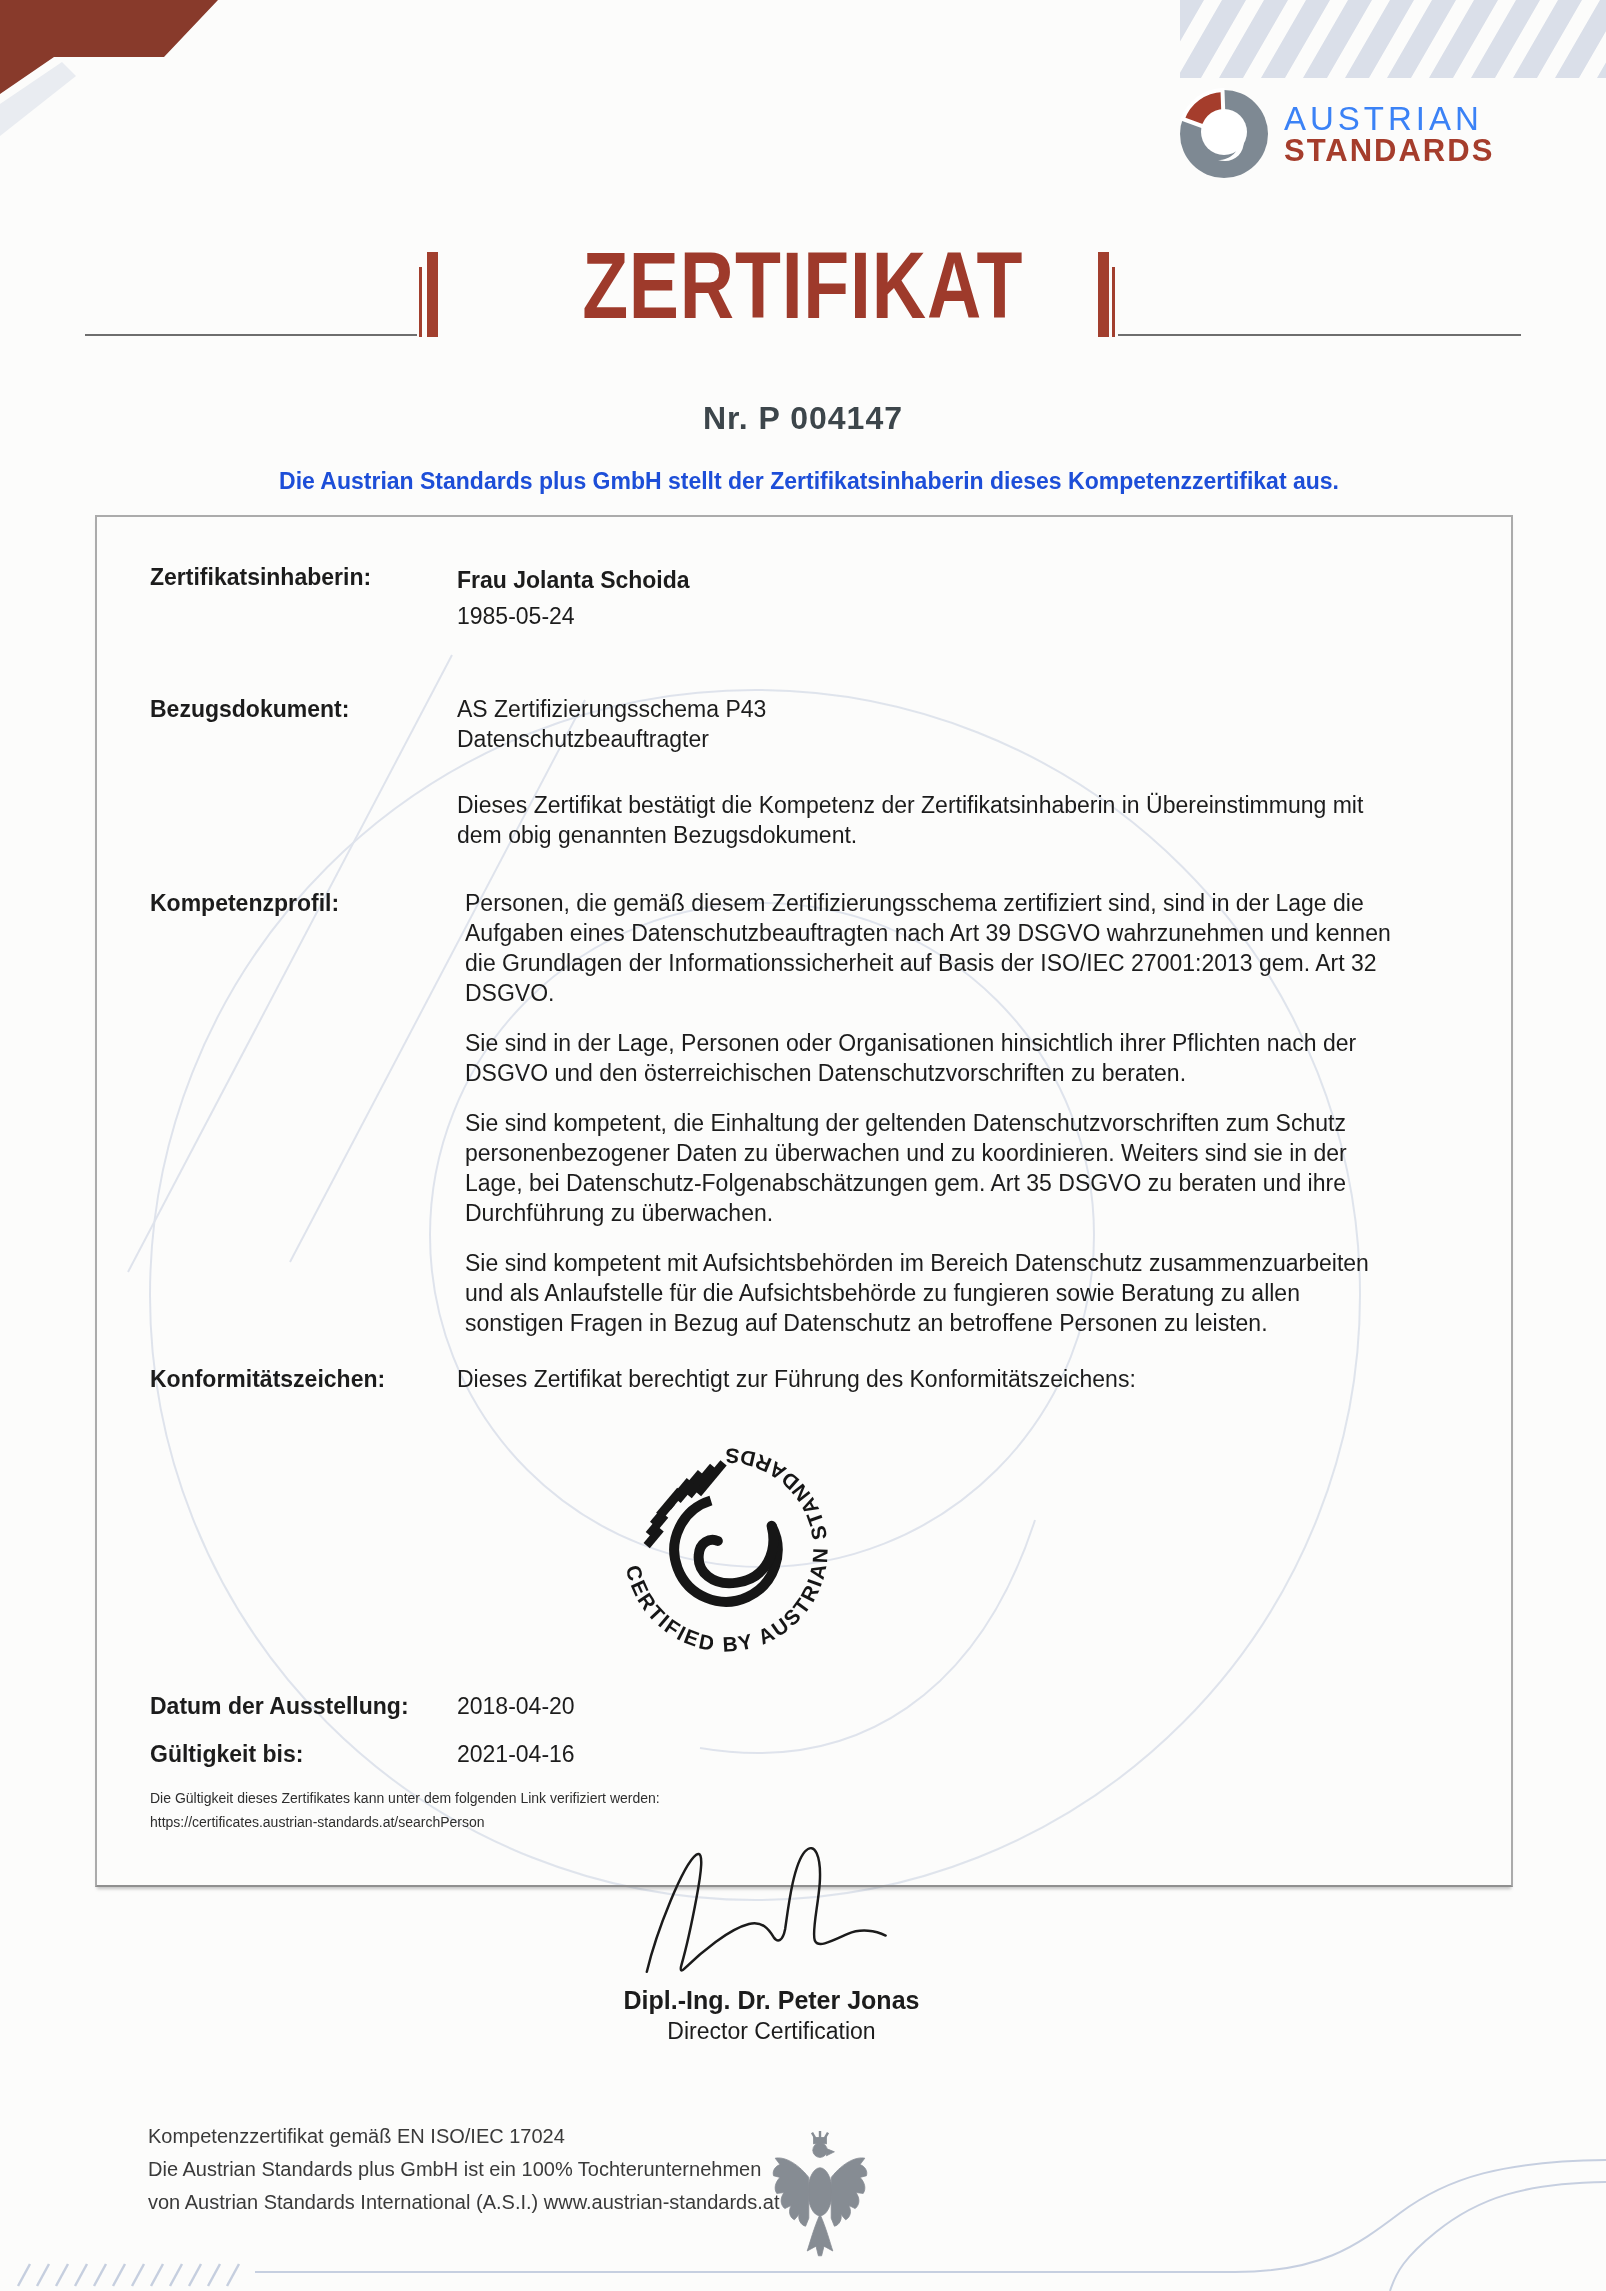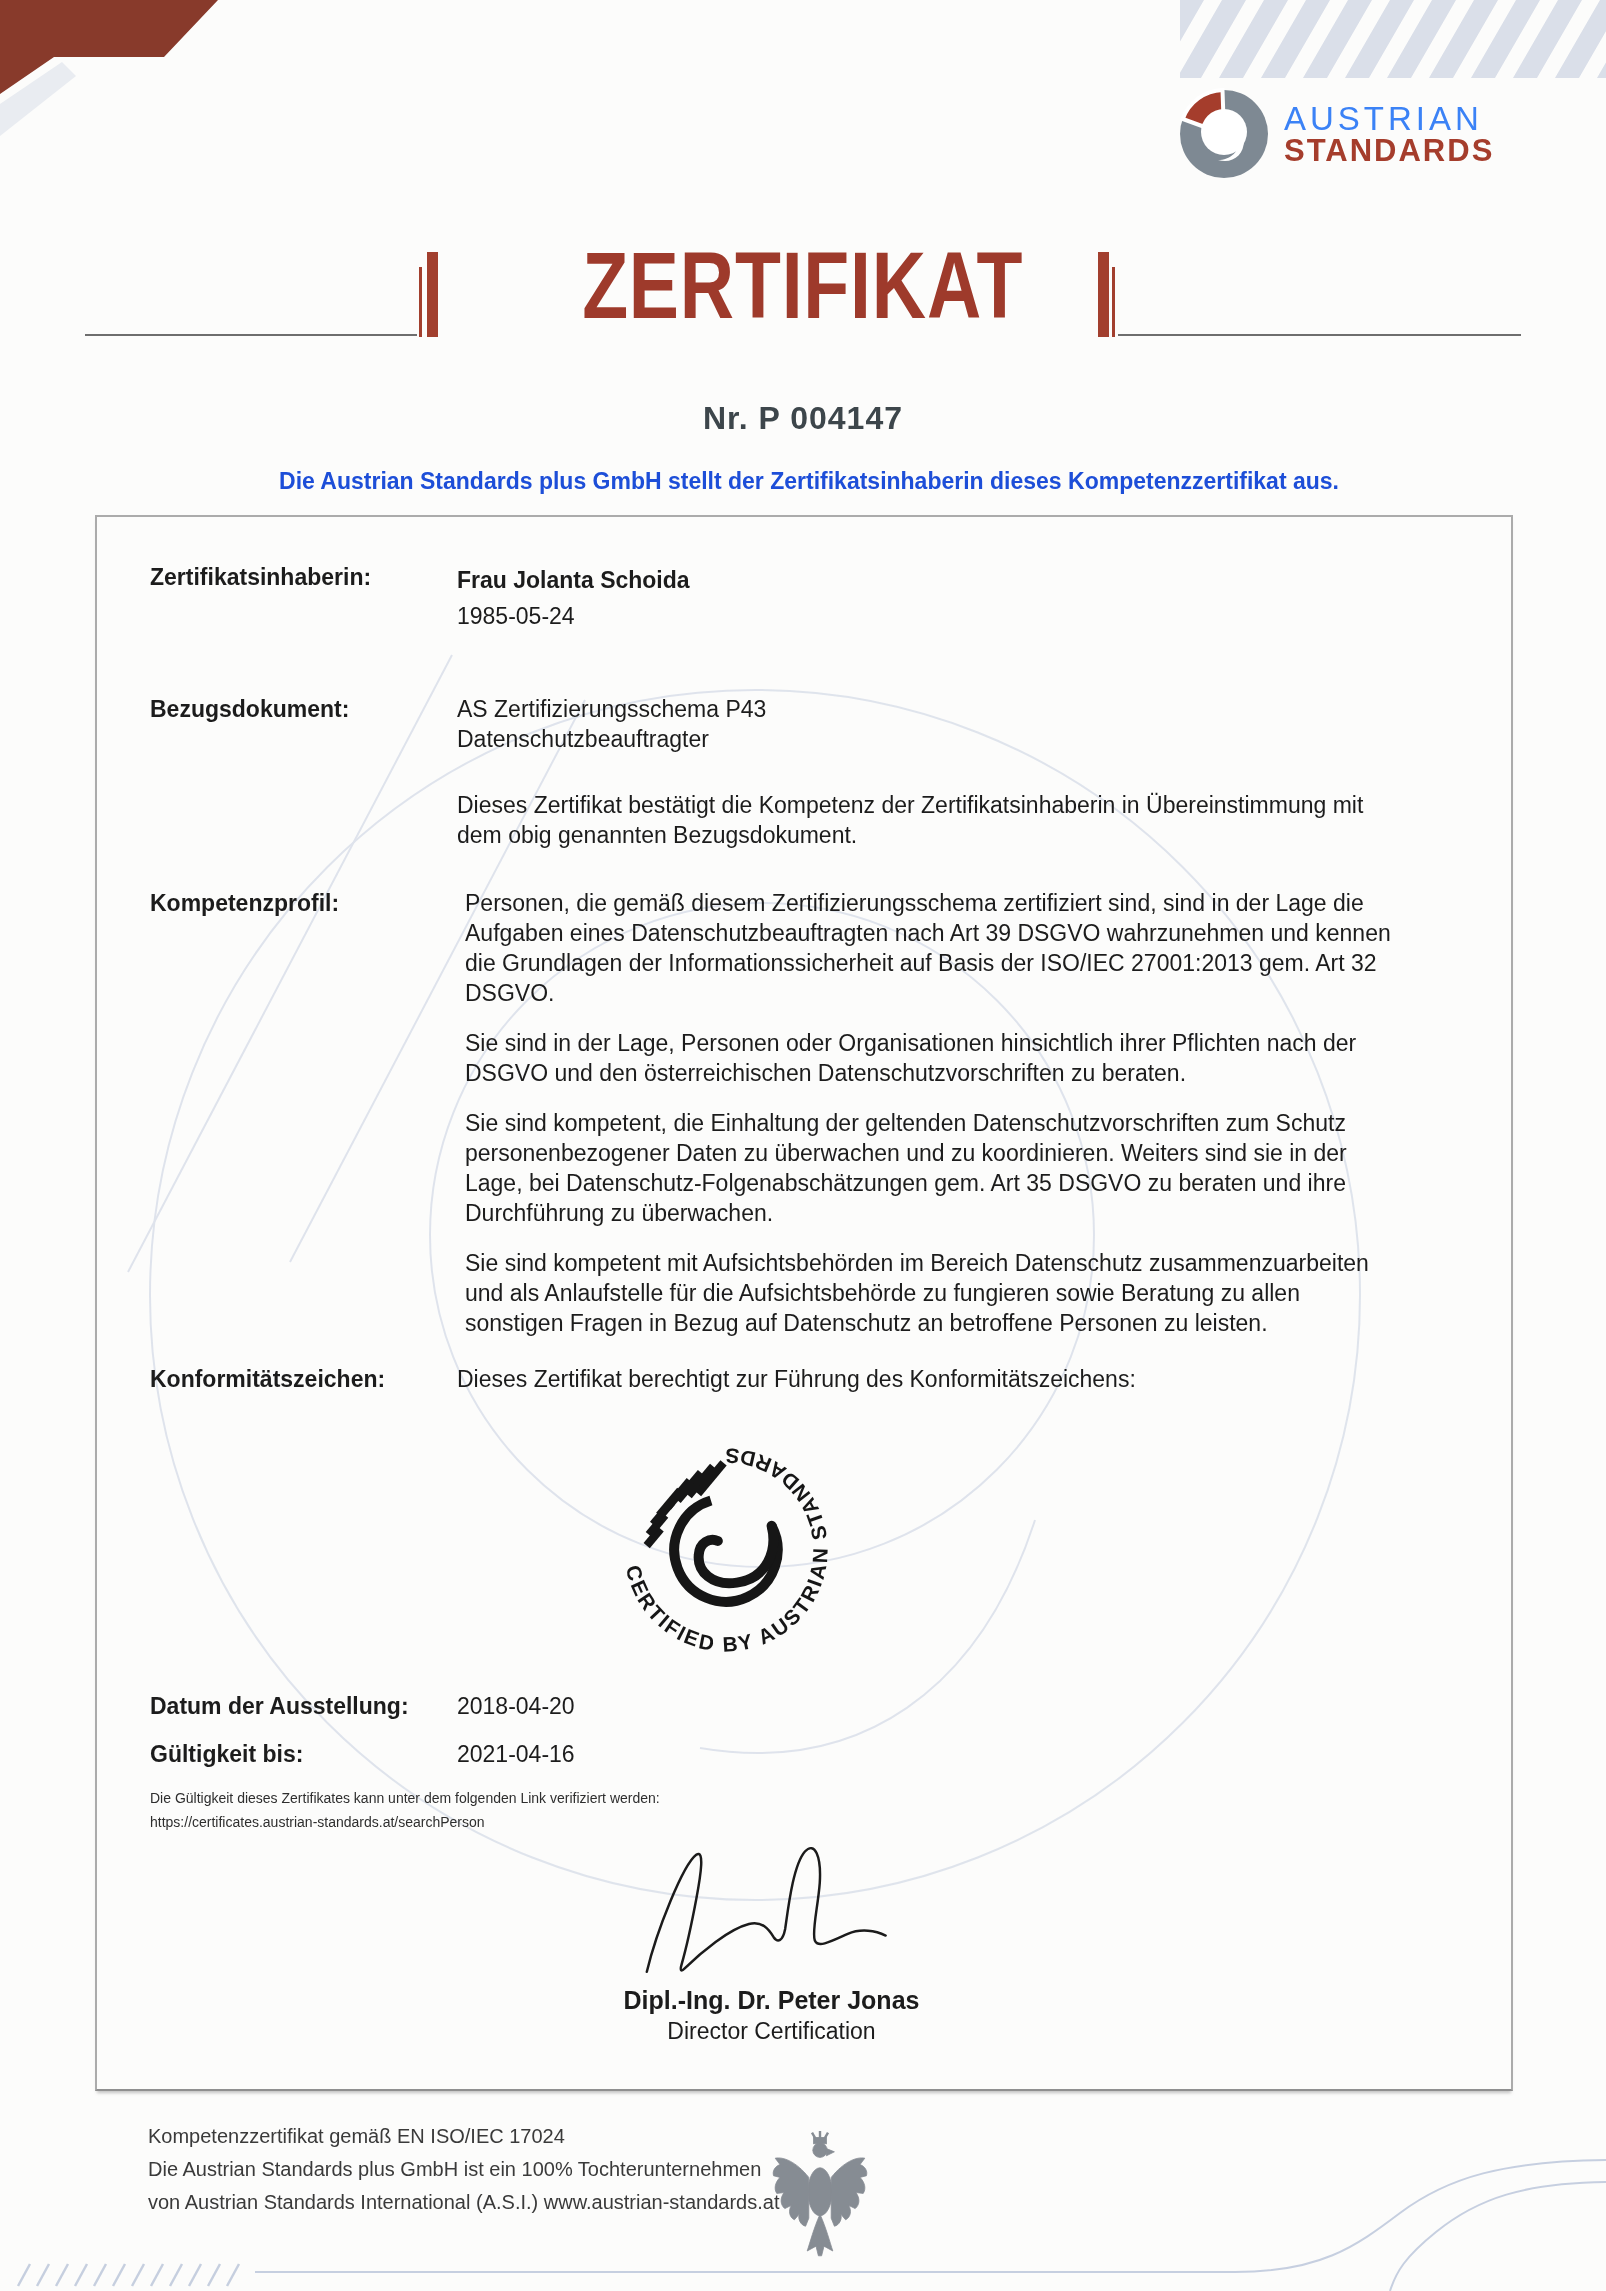--- a/index.html
+++ b/index.html
@@ -28,21 +28,21 @@
   .tbar{position:absolute;background:#a23f2e;}
   .thin{width:3px;top:267px;height:70px;}
   .thick{width:11px;top:252px;height:85px;}
   .hline{position:absolute;height:2px;background:#6e6e6e;top:334px;}
   .cert-no{position:absolute;left:0;right:0;top:400px;text-align:center;
     font-size:32px;font-weight:700;color:#3d464b;letter-spacing:1px;}
   .intro{position:absolute;left:0;right:0;top:468px;text-align:center;
     font-size:23px;font-weight:700;color:#1d4ed8;padding-left:12px;}
   
   .box{
-    position:absolute;left:95px;top:515px;width:1418px;height:1576px;
+    position:absolute;left:95px;top:515px;width:1418px;height:1372px;
     border:2px solid #ababab;border-bottom-color:#8f8f8f;
     box-shadow:0 4px 3px -2px rgba(90,90,90,.35);
     box-sizing:border-box;padding:45px 118px 20px 53px;
   }
   .row{display:grid;grid-template-columns:307px 1fr;}
   .label{font-weight:700;font-size:23px;line-height:30px;}
   .val,.para{font-size:23px;line-height:30px;}
   .bold{font-weight:700;}
   .row-holder{margin-bottom:60px;}
   .row-holder .val div{line-height:36px;}

